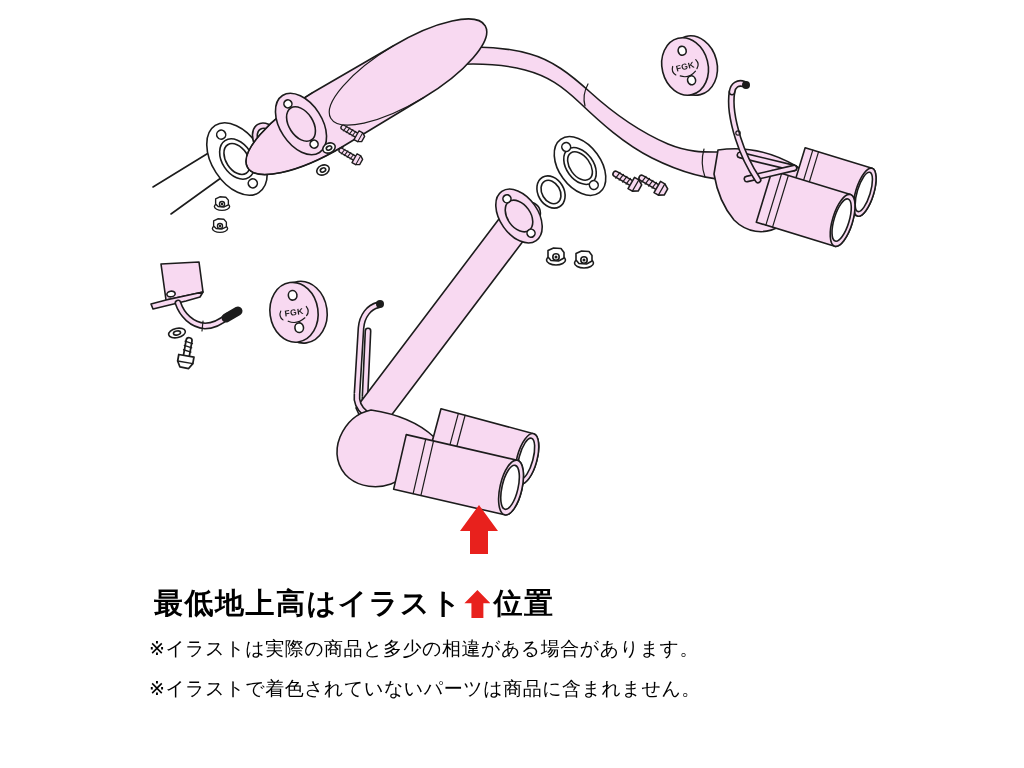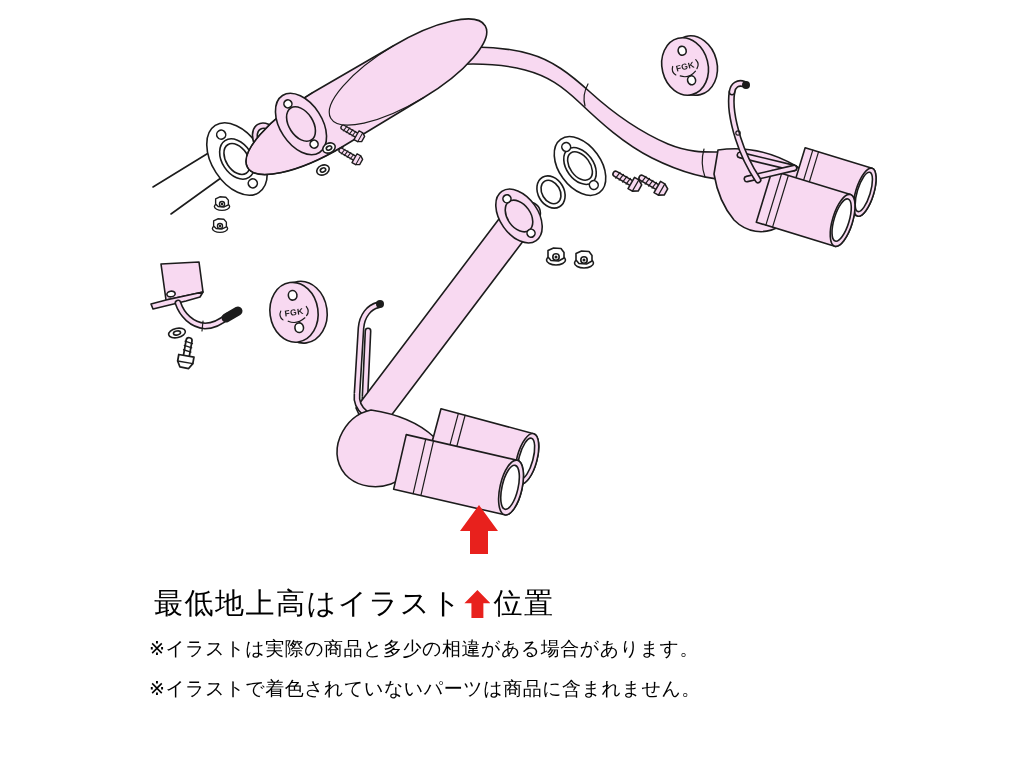--- a/index.html
+++ b/index.html
@@ -7,21 +7,21 @@
          font-family:"Liberation Sans","DejaVu Sans",sans-serif;color:#000;}
   #art{position:absolute;left:0;top:0;}
   .pk{fill:var(--pink,#f8d9f1);stroke:#1c1c1c;stroke-width:1.6;stroke-linejoin:round;}
   .wh{fill:#ffffff;stroke:#1c1c1c;stroke-width:1.6;stroke-linejoin:round;}
   .ln{fill:none;stroke:#1c1c1c;stroke-width:1.6;stroke-linecap:round;stroke-linejoin:round;}
   .ln2{fill:none;stroke:#1c1c1c;stroke-width:1.2;stroke-linecap:round;}
   .t-out{fill:none;stroke:#1c1c1c;stroke-width:7;stroke-linecap:round;}
   .t-in{fill:none;stroke:var(--pink,#f8d9f1);stroke-width:3.8;stroke-linecap:round;}
   .dark{fill:#1c1c1c;}
   .fgk-txt{font-size:8.5px;font-weight:bold;fill:#1c1c1c;letter-spacing:.3px;}
-  #headline{position:absolute;left:154px;top:584px;font-size:29px;font-weight:400;
+  #headline{position:absolute;left:154px;top:584px;font-size:29px;font-weight:700;
             letter-spacing:1.5px;white-space:nowrap;display:flex;align-items:center;}
   .hl-arrow{display:inline-block;width:26px;height:28px;background:var(--red,#e8211d);
             margin:0 3px 0 2px;
             clip-path:polygon(50% 0,100% 47%,73% 47%,73% 100%,27% 100%,27% 47%,0 47%);}
   .note{position:absolute;left:149px;font-size:19px;letter-spacing:.5px;white-space:nowrap;}
   #note-0{top:636px;} #note-1{top:676px;} #note-2{top:714px;}
 </style>
 </head>
 <body>
 

